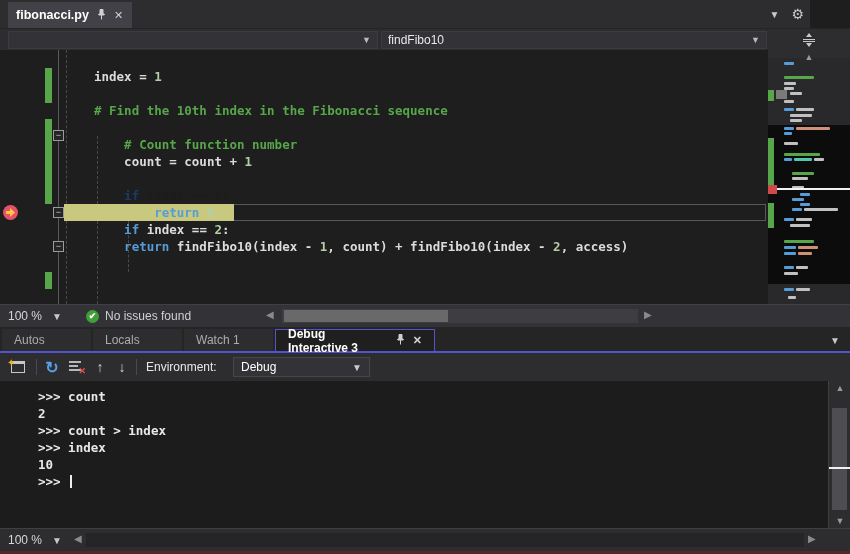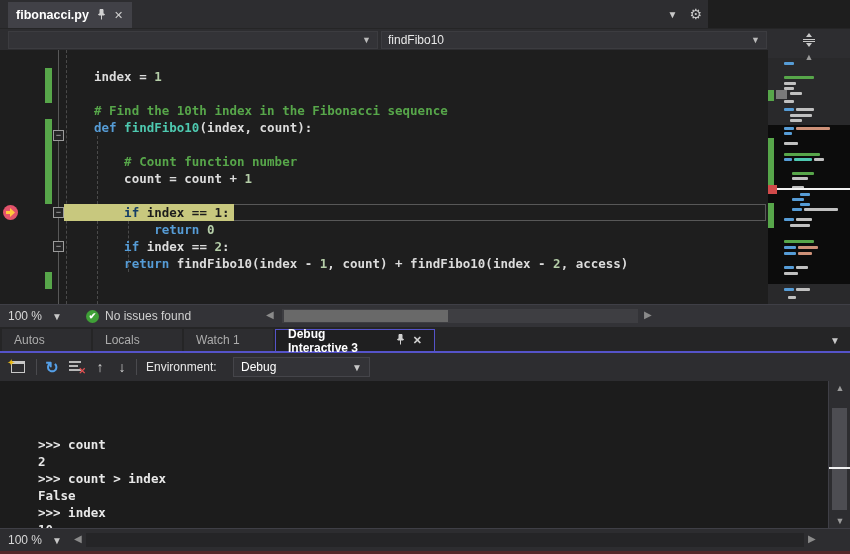--- a/index.html
+++ b/index.html
@@ -4,21 +4,21 @@
 <style>
   * { margin:0; padding:0; box-sizing:border-box; }
   html,body { background:#111; }
   .app {
     position:relative; width:850px; height:554px; overflow:hidden;
     background:#1E1E1E; font-family:"Liberation Sans", sans-serif;
     color:#D0D0D0; font-size:12px; user-select:none;
   }
 
   
-  .titlebar { position:absolute; left:0; top:0; width:708px; height:28px; background:#2D2D30; }
+  .titlebar { position:absolute; left:0; top:0; width:810px; height:28px; background:#2D2D30; }
   .doc-tab {
     position:absolute; left:8px; top:2px; height:26px; width:124px;
     background:#414147; display:flex; align-items:center; padding:0 8px; gap:7px;
   }
   .doc-tab-title { color:#FFFFFF; font-weight:bold; font-size:12.5px; }
   .tab-ico { color:#D0D0D0; font-size:11px; line-height:11px; cursor:default; }
   .titlebar-right { position:absolute; right:6px; top:0; height:28px; display:flex; align-items:center; gap:12px; }
   .chev { color:#C8C8C8; font-size:10px; }
   .gear { color:#C8C8C8; font-size:14px; }
 
@@ -112,21 +112,21 @@
     position:absolute; left:233px; top:4px; width:137px; height:20px; background:#333337; border:1px solid #45454A;
     display:flex; align-items:center; justify-content:space-between; padding:0 7px; color:#FFFFFF;
   }
 
   
   .console { position:absolute; left:0; top:381px; width:828px; height:147px; background:#1C1C1C; overflow:hidden; }
   .con-line {
     height:17px; line-height:17px; padding-left:38px; white-space:pre;
     font-family:"DejaVu Sans Mono", monospace; font-size:12.5px; font-weight:bold; color:#E8E8E8;
   }
-  .con-lines { padding-top:7px;margin-top:48px; }
+  .con-lines { padding-top:7px; }
   .cursor { display:inline-block; width:2px; height:13px; background:#EDEDED; vertical-align:-2px; margin-left:2px; }
   .con-vscroll { position:absolute; left:828px; top:381px; width:22px; height:147px; background:#2D2D30; border-left:1px solid #3F3F46; }
   .cvs-up { position:absolute; top:2px; left:0; width:22px; text-align:center; color:#9A9A9A; font-size:9px; }
   .cvs-down { position:absolute; bottom:2px; left:0; width:22px; text-align:center; color:#9A9A9A; font-size:9px; }
   .cvs-thumb { position:absolute; left:3px; top:27px; width:15px; height:102px; background:#4D4D52; }
   .cvs-line { position:absolute; left:0; top:86px; width:22px; height:2px; background:#F2F2F2; }
 
   
   .panel-status { position:absolute; left:0; top:528px; width:850px; height:23px; background:#2D2D30; border-top:1px solid #3F3F46; color:#D8D8D8; }
   .ps-track { position:absolute; left:86px; top:4px; width:718px; height:14px; background:#252527; }
@@ -197,21 +197,20 @@
           <path d="M0 3h4V0l5 4.5L4 9V6H0z" fill="#FFC83D"></path>
         </svg>
     </div>
 
     <div class="code" id="code-lines">
         <div class="code-line"></div>
         <div class="code-line"></div>
         <div class="code-line"><span class="tok-pl">index = </span><span class="tok-num">1</span></div>
         <div class="code-line"></div>
         <div class="code-line"><span class="tok-com"># Find the 10th index in the Fibonacci sequence</span></div>
-        <div class="code-line"><span class="tok-kw">def </span><span class="tok-fn">findFibo10</span><span class="tok-pl">(index, count):</span></div>
         <div class="code-line"></div>
         <div class="code-line"><span class="tok-com">    # Count function number</span></div>
         <div class="code-line"><span class="tok-pl">    count = count + </span><span class="tok-num">1</span></div>
         <div class="code-line"></div>
         <div class="code-line current"><span class="tok-pl">    </span><span class="tok-kw">if</span><span class="tok-pl"> index == </span><span class="tok-num">1</span><span class="tok-pl">:</span></div>
         <div class="code-line"><span class="tok-pl">        </span><span class="tok-kw">return </span><span class="tok-num">0</span></div>
         <div class="code-line"><span class="tok-pl">    </span><span class="tok-kw">if</span><span class="tok-pl"> index == </span><span class="tok-num">2</span><span class="tok-pl">:</span></div>
         <div class="code-line"><span class="tok-pl">    </span><span class="tok-kw">return </span><span class="tok-pl">findFibo10(index - </span><span class="tok-num">1</span><span class="tok-pl">, count) + findFibo10(index - </span><span class="tok-num">2</span><span class="tok-pl">, access)</span></div>
         <div class="code-line"></div>
       </div>
@@ -339,21 +338,20 @@
       <span>Debug</span>
       <span class="chev">▼</span>
     </div>
   </div>
 
   <div class="console">
     <div class="con-lines" id="console-lines">
         <div class="con-line">&gt;&gt;&gt; count</div>
         <div class="con-line">2</div>
         <div class="con-line">&gt;&gt;&gt; count &gt; index</div>
-        <div class="con-line">False</div>
         <div class="con-line">&gt;&gt;&gt; index</div>
         <div class="con-line">10</div>
         <div class="con-line">&gt;&gt;&gt; <span class="cursor"></span></div>
       </div>
   </div>
   <div class="con-vscroll">
     <div class="cvs-up">▲</div>
     <div class="cvs-thumb"></div>
     <div class="cvs-line"></div>
     <div class="cvs-down">▼</div>

